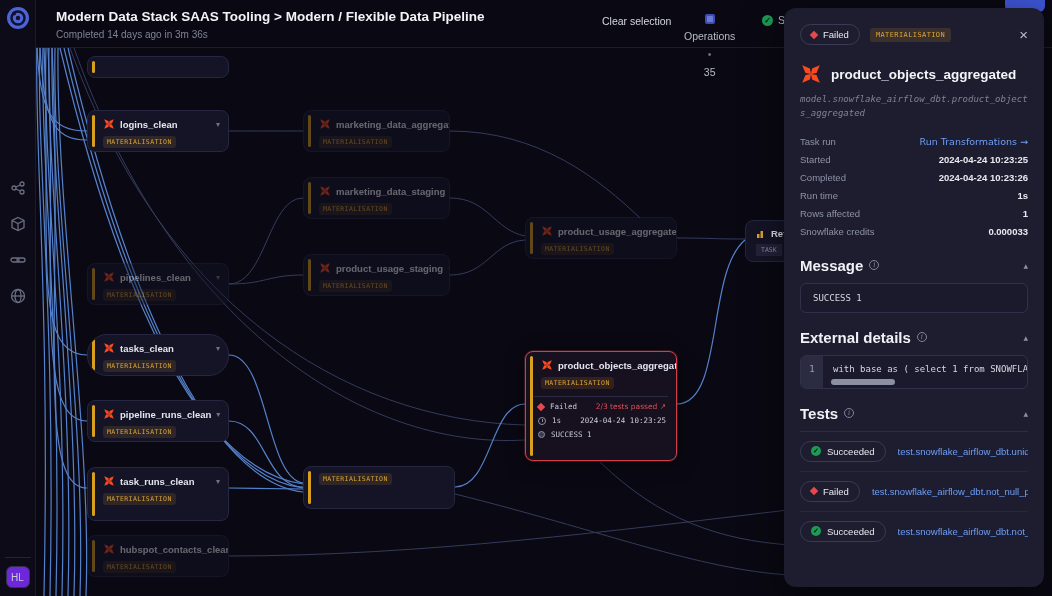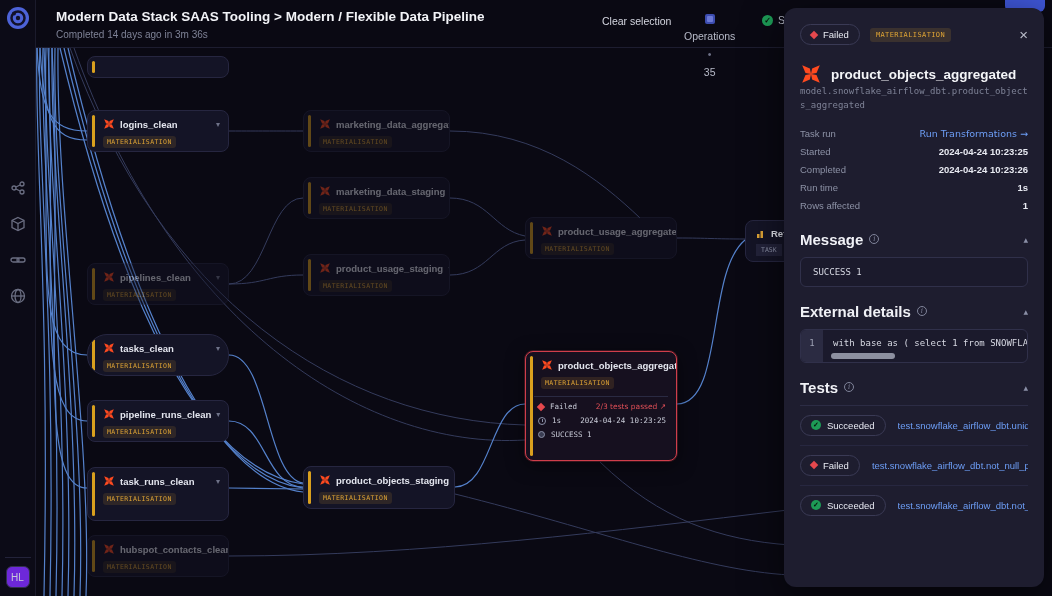--- a/index.html
+++ b/index.html
@@ -97,22 +97,22 @@
   .pill {
     display:inline-flex; align-items:center; gap:6px;
     border:1px solid #3a3a55; border-radius:999px; padding:4px 10px;
     font-size:9.5px; color:#e8eaf2; background:transparent;
   }
   .p-badge { background:rgba(224,166,48,.15); color:#dfa435; border-radius:3px;
     padding:3px 6px; font-family:"DejaVu Sans Mono", monospace; font-size:7px; letter-spacing:.4px; }
   .p-close { margin-left:auto; color:#b9bcc9; font-size:15px; cursor:pointer; line-height:1; }
   .p-title-row { display:flex; align-items:center; gap:9px; margin-top:18px; }
   .p-title { font-size:13.5px; font-weight:bold; color:#f4f5f8; }
-  .p-path { margin-top:0; font-family:"DejaVu Sans Mono", monospace; font-size:9px;
-            color:#7e8296; line-height:1.55; word-break:break-all; }
+  .p-path { margin-top:8px; font-family:"DejaVu Sans Mono", monospace; font-size:9px;
+            color:#7e8296; line-height:1.55; word-break:break-all;font-style:italic; }
   .p-details { margin-top:12px; }
   .d-row { display:flex; align-items:center; height:18px; font-size:9.5px; }
   .d-label { color:#8d92a6; }
   .d-val { margin-left:auto; color:#e8eaf2; font-weight:bold; }
   .d-link { margin-left:auto; color:#6d9ef7; font-weight:normal; cursor:pointer;padding-left:28px; }
 
   .sec-head { display:flex; align-items:center; gap:6px; margin-top:16px; }
   .sec-title { font-size:15px; font-weight:bold; color:#f0f1f6; }
   .info-ic { width:10px; height:10px; border:1px solid #80849a; border-radius:50%;
     color:#80849a; font-size:7px; line-height:9px; text-align:center; font-family:"DejaVu Serif", serif; font-style:italic;}
@@ -402,32 +402,20 @@
             <path d="M2 18 L5 11 L10 10 L9 15 Z"></path>
           </g>
         </svg>
       <span class="nlabel">product_usage_aggregated</span>
       </div>
     <span class="nbadge">MATERIALISATION</span>
   </div>
 
   <div class="node" style="left:267px; top:466px; width:152px; height:43px;">
     <span class="stripe"></span>
-    <div class="nrow">
-        <svg class="dbt-ic" viewBox="0 0 20 20">
-          <g fill="#ff4a1f">
-            <path d="M2 2 L9 5 L10 10 L5 9 Z"></path>
-            <path d="M18 2 L11 5 L10 10 L15 9 Z"></path>
-            <path d="M18 18 L15 11 L10 10 L11 15 Z"></path>
-            <path d="M2 18 L5 11 L10 10 L9 15 Z"></path>
-          </g>
-        </svg>
-      <span class="nlabel">product_objects_staging</span>
-      <span class="chev glyph">▾</span>
-      </div>
     <span class="nbadge">MATERIALISATION</span>
   </div>
 
   <div class="node task" style="left:709px; top:220px; width:110px; height:42px;">
     <div class="nrow">
       <svg class="task-ic" viewBox="0 0 10 10">
           <rect x="1" y="5" width="2.5" height="4" fill="#dfa435"></rect>
           <rect x="4.5" y="2" width="2.5" height="7" fill="#dfa435"></rect>
         </svg>
       <span class="nlabel">Refresh</span>
@@ -508,20 +496,24 @@
         <span class="d-val">2024-04-24 10:23:26</span>
       </div>
     <div class="d-row">
         <span class="d-label">Run time</span>
         <span class="d-val">1s</span>
       </div>
     <div class="d-row">
         <span class="d-label">Rows affected</span>
         <span class="d-val">1</span>
       </div>
+    <div class="d-row">
+        <span class="d-label">Snowflake credits</span>
+        <span class="d-val">0.000033</span>
+      </div>
   </div>
 
   <div class="sec-head">
     <span class="sec-title">Message</span>
     <span class="info-ic">i</span>
     <span class="collapse glyph">▲</span>
   </div>
   <div class="code-box simple">SUCCESS 1</div>
 
   <div class="sec-head">

